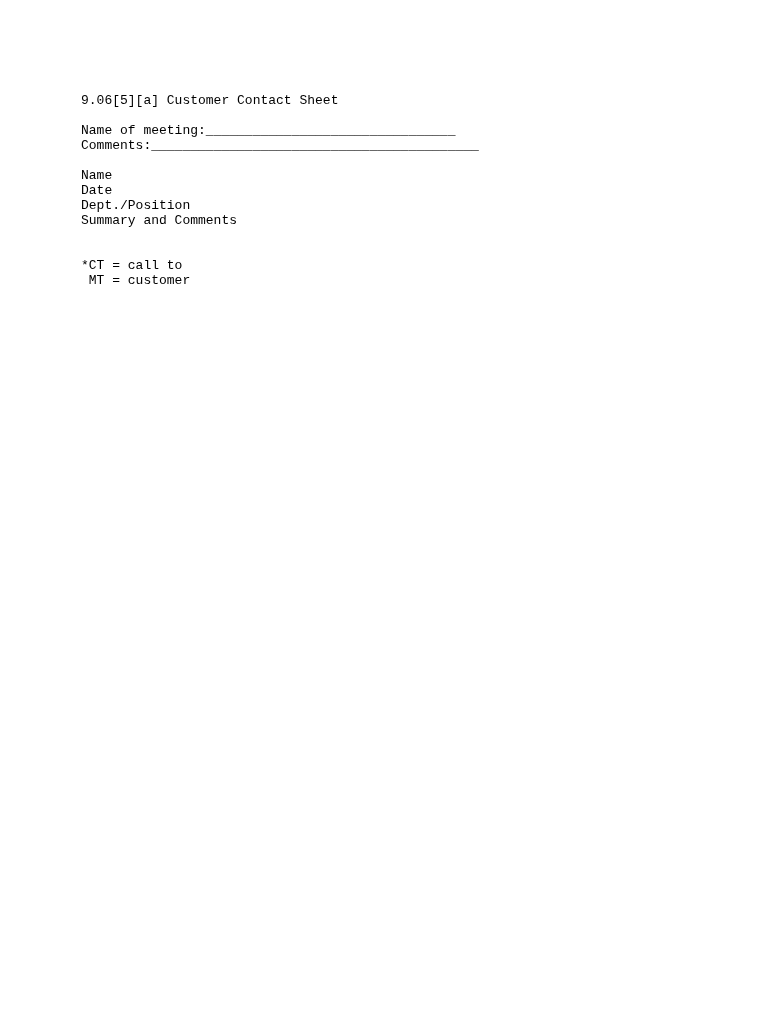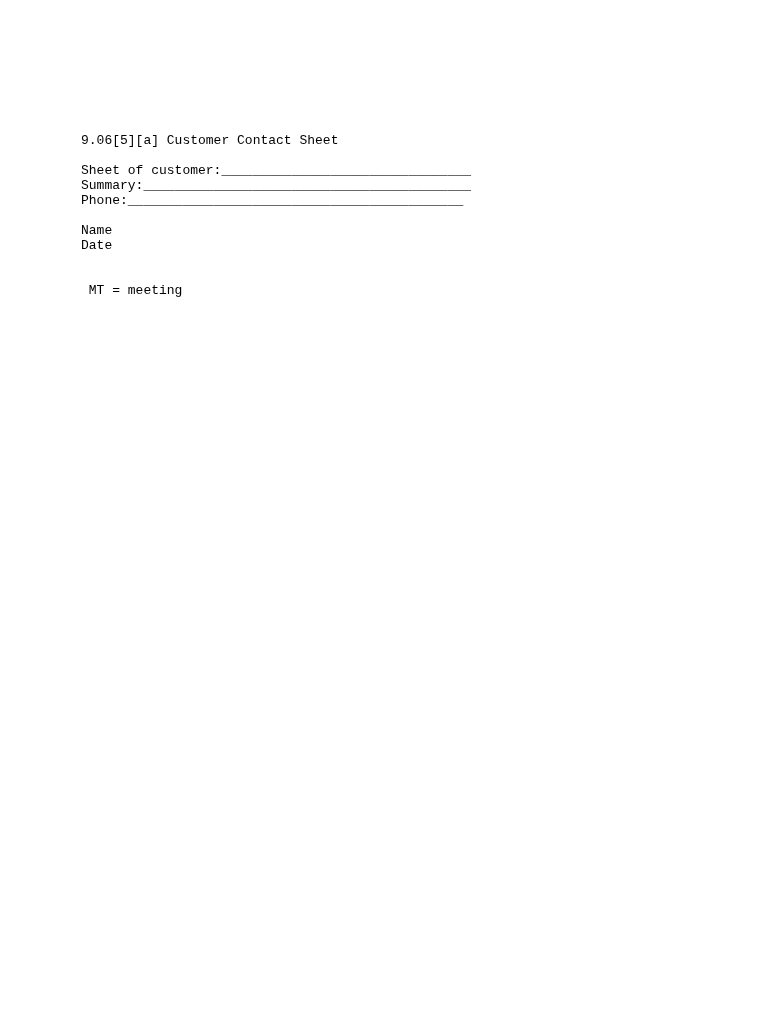--- a/index.html
+++ b/index.html
@@ -8,37 +8,38 @@
       background: #ffffff;
       font-family: "Courier New", Courier, monospace;
       font-size: 13px;
       line-height: 1.15;
       color: #000;
       width: 770px;
       height: 1024px;
     }
     .page {
       padding: 94px 0 0 81px;
-      margin-top: 40px;
     }
     .line {
       white-space: pre;
     }
     .blank {
       height: 15px;
     }
   </style>
 </head>
 <body>
 
 <div class="page">
   <div class="line">9.06[5][a] Customer Contact Sheet</div>
   <div class="blank"></div>
-  <div class="line"><span>Sheet of customer:</span><span>________________________________</span></div>
-  <div class="line"><span>Summary:</span><span>__________________________________________</span></div>
-  <div class="line"><span>Phone:</span><span>___________________________________________</span></div>
+  <div class="line"><span>Name of meeting:</span><span>________________________________</span></div>
+  <div class="line"><span>Comments:</span><span>__________________________________________</span></div>
   <div class="blank"></div>
   <div class="line">Name</div>
   <div class="line">Date</div>
+  <div class="line">Dept./Position</div>
+  <div class="line">Summary and Comments</div>
   <div class="blank"></div>
   <div class="blank"></div>
-  <div class="line"> MT = meeting</div>
+  <div class="line">*CT = call to</div>
+  <div class="line"> MT = customer</div>
 </div>
 
 </body></html>

